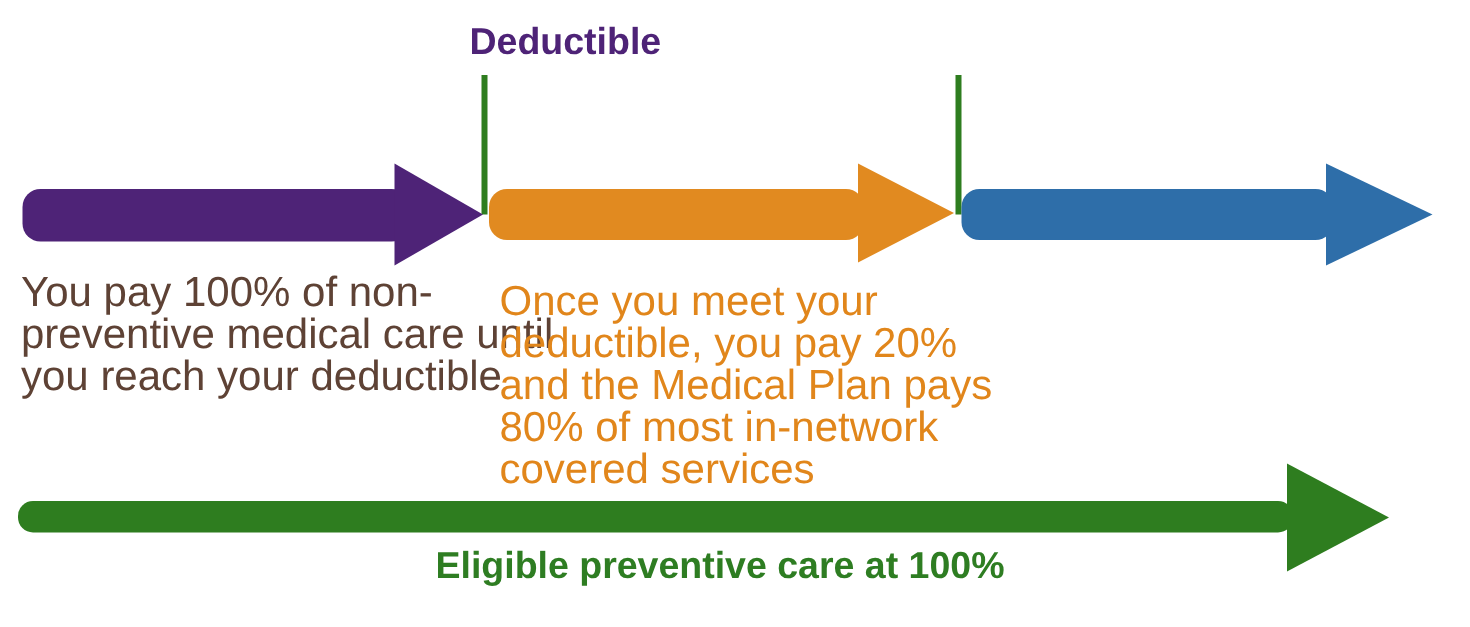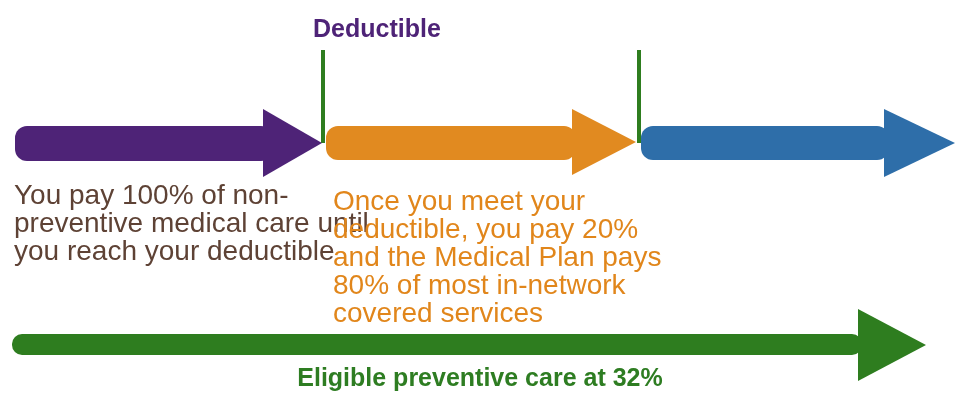--- a/index.html
+++ b/index.html
@@ -133,15 +133,15 @@
 preventive medical care until
 you reach your deductible</div>
   <div class="abs desc" id="desc-phase2">Once you meet your
 deductible, you pay 20%
 and the Medical Plan pays
 80% of most in-network
 covered services</div>
 
   <div class="abs" id="shaft-preventive"></div>
   <div class="abs" id="head-preventive"></div>
-  <div class="abs" id="label-preventive">Eligible preventive care at 32%</div>
+  <div class="abs" id="label-preventive">Eligible preventive care at 100%</div>
 
 </div>
 
 </body></html>

